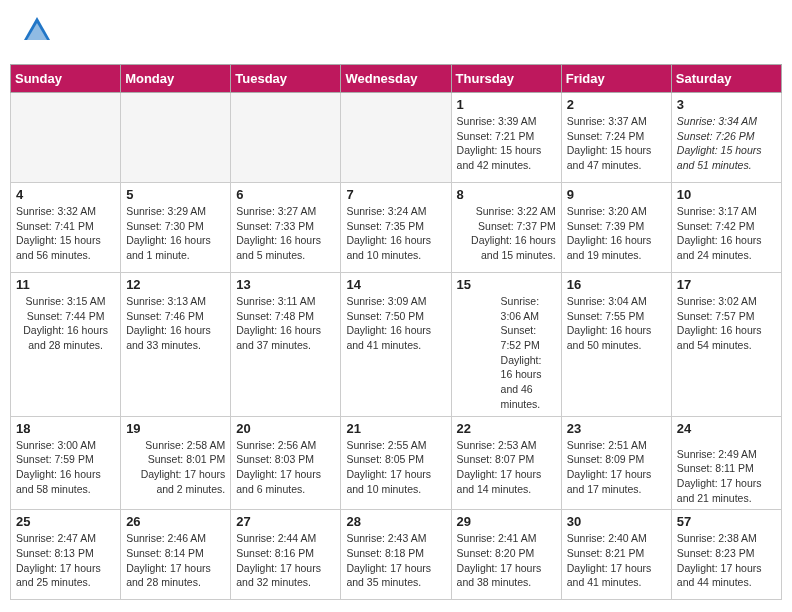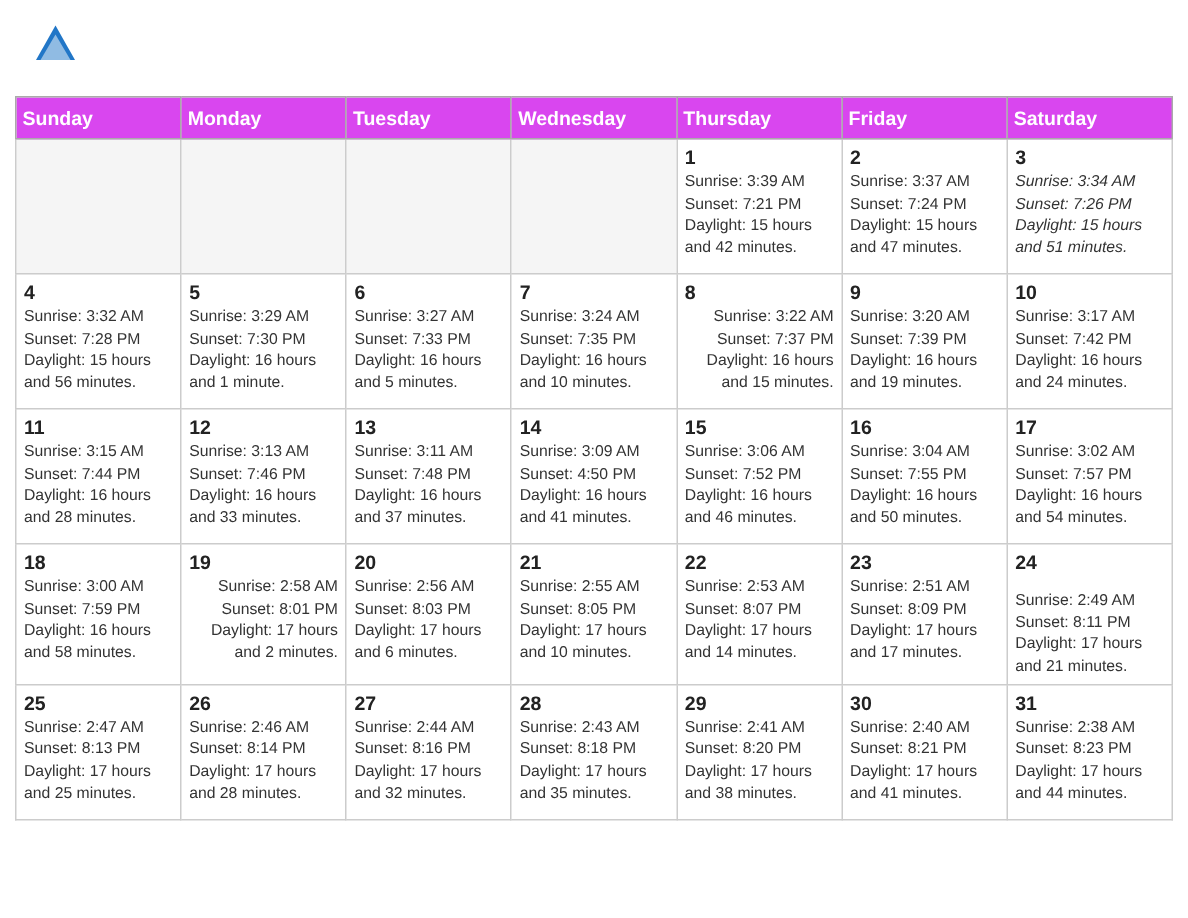--- a/index.html
+++ b/index.html
@@ -48,21 +48,21 @@
     .location-title {
       font-size: 16px;
       color: #333;
     }
     table {
       width: 100%;
       border-collapse: collapse;
       table-layout: fixed;
     }
     th {
-      background-color: #d946ef;
+      background-color: #be185d;
       color: #fff;
       font-size: 13px;
       font-weight: bold;
       padding: 6px 4px;
       text-align: left;
       border: 1px solid #aaa;
     }
     td {
       border: 1px solid #ccc;
       vertical-align: top;
@@ -142,21 +142,21 @@
           <div class="day-info" style="white-space: pre-line; font-style: italic;">Sunrise: 3:34 AM
 Sunset: 7:26 PM
 Daylight: 15 hours
 and 51 minutes.</div>
         </td>
       </tr>
       <tr>
         <td>
           <div class="day-number">4</div>
           <div class="day-info" style="white-space: pre-line;">Sunrise: 3:32 AM
-Sunset: 7:28 PM
+Sunset: 7:41 PM
 Daylight: 15 hours
 and 56 minutes.</div>
         </td>
         <td>
           <div class="day-number">5</div>
           <div class="day-info" style="white-space: pre-line;">Sunrise: 3:29 AM
 Sunset: 7:30 PM
 Daylight: 16 hours
 and 1 minute.</div>
         </td>
@@ -192,21 +192,21 @@
           <div class="day-number">10</div>
           <div class="day-info" style="white-space: pre-line;">Sunrise: 3:17 AM
 Sunset: 7:42 PM
 Daylight: 16 hours
 and 24 minutes.</div>
         </td>
       </tr>
       <tr>
         <td>
           <div class="day-number">11</div>
-          <div class="day-info" style="white-space: pre-line;">Sunrise: 3:15 AM
+          <div class="day-info" style="white-space: pre-line; text-align: center;">Sunrise: 3:15 AM
 Sunset: 7:44 PM
 Daylight: 16 hours
 and 28 minutes.</div>
         </td>
         <td>
           <div class="day-number">12</div>
           <div class="day-info" style="white-space: pre-line;">Sunrise: 3:13 AM
 Sunset: 7:46 PM
 Daylight: 16 hours
 and 33 minutes.</div>
@@ -214,27 +214,27 @@
         <td>
           <div class="day-number">13</div>
           <div class="day-info" style="white-space: pre-line;">Sunrise: 3:11 AM
 Sunset: 7:48 PM
 Daylight: 16 hours
 and 37 minutes.</div>
         </td>
         <td>
           <div class="day-number">14</div>
           <div class="day-info" style="white-space: pre-line;">Sunrise: 3:09 AM
-Sunset: 4:50 PM
+Sunset: 7:50 PM
 Daylight: 16 hours
 and 41 minutes.</div>
         </td>
         <td>
           <div class="day-number">15</div>
-          <div class="day-info" style="white-space: pre-line;">Sunrise: 3:06 AM
+          <div class="day-info" style="white-space: pre-line; margin-left: 44px;">Sunrise: 3:06 AM
 Sunset: 7:52 PM
 Daylight: 16 hours
 and 46 minutes.</div>
         </td>
         <td>
           <div class="day-number">16</div>
           <div class="day-info" style="white-space: pre-line;">Sunrise: 3:04 AM
 Sunset: 7:55 PM
 Daylight: 16 hours
 and 50 minutes.</div>
@@ -335,21 +335,21 @@
 and 38 minutes.</div>
         </td>
         <td>
           <div class="day-number">30</div>
           <div class="day-info" style="white-space: pre-line;">Sunrise: 2:40 AM
 Sunset: 8:21 PM
 Daylight: 17 hours
 and 41 minutes.</div>
         </td>
         <td>
-          <div class="day-number">31</div>
+          <div class="day-number">57</div>
           <div class="day-info" style="white-space: pre-line;">Sunrise: 2:38 AM
 Sunset: 8:23 PM
 Daylight: 17 hours
 and 44 minutes.</div>
         </td>
       </tr>
     </tbody>
 </table>
 
 </body></html>

